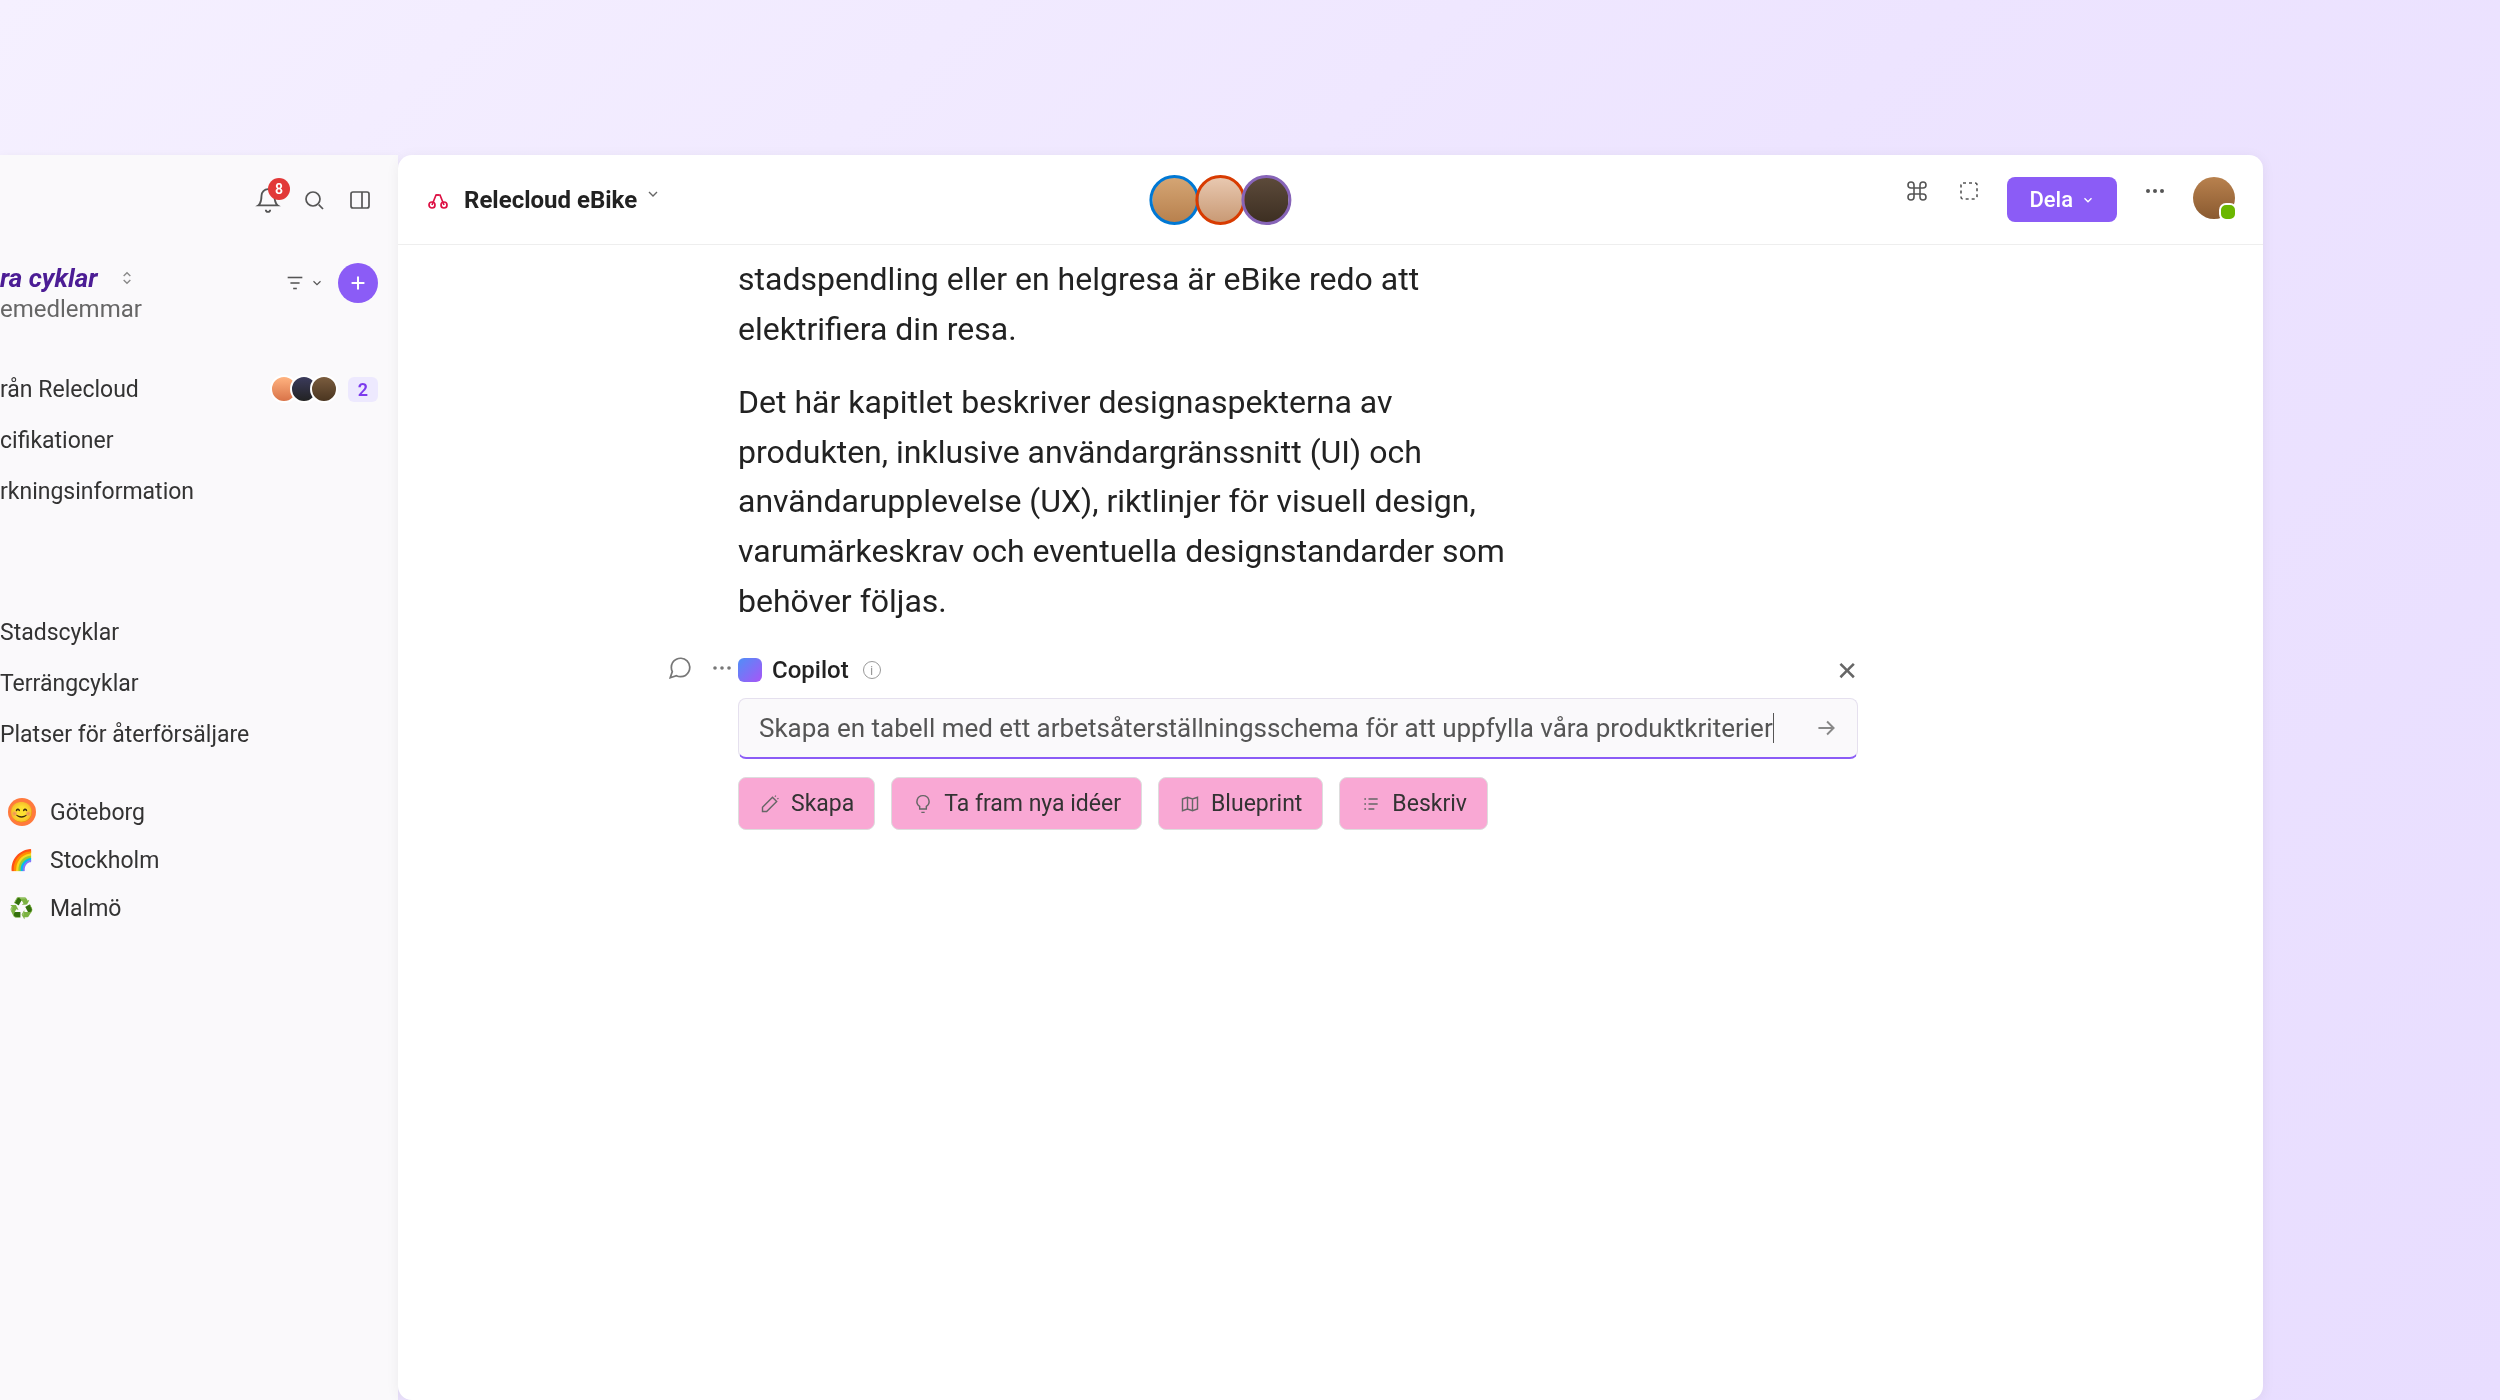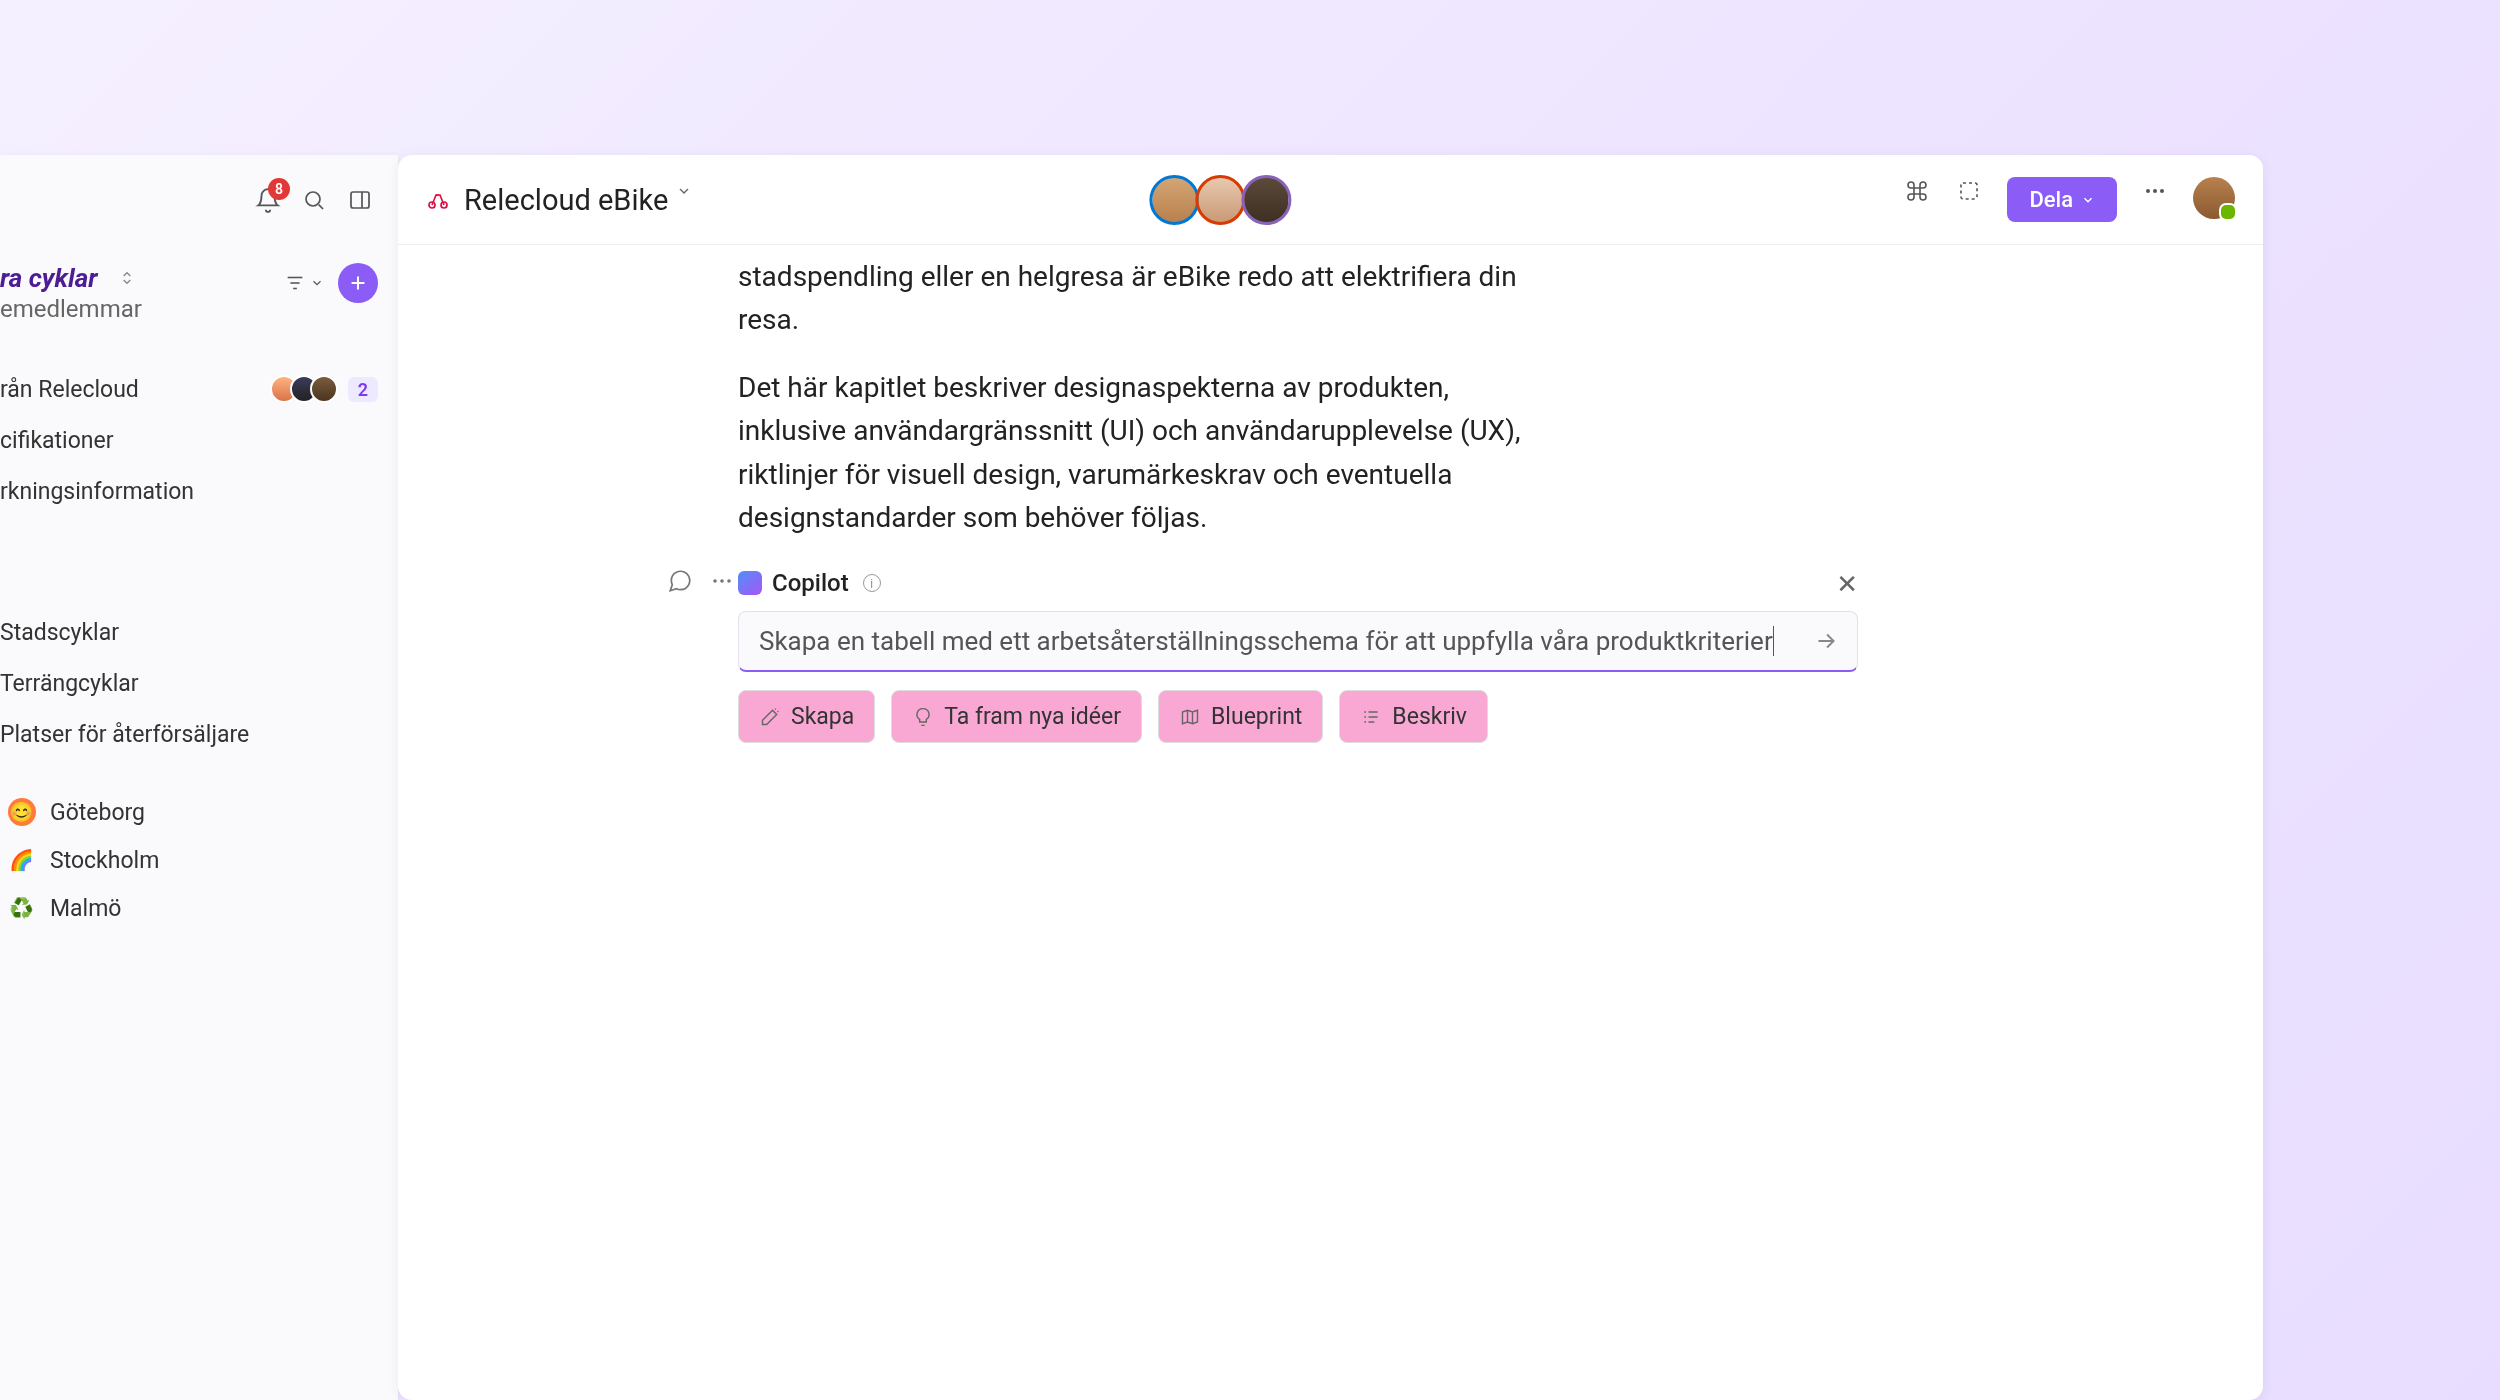--- a/index.html
+++ b/index.html
@@ -117,21 +117,21 @@
   }
   .main-toolbar {
     height: 90px;
     border-bottom: 1px solid #eee;
     display: flex; align-items: center;
     padding: 0 28px;
     justify-content: space-between;
   }
   .toolbar-left { display: flex; align-items: center; gap: 14px; }
   .doc-icon { width: 24px; height: 24px; color:#d97348;}
-  .doc-title { font-size: 29px; color: #222; font-weight: 400; display:flex; align-items:flex-start; gap:8px;}
+  .doc-title { font-size: 24px; color: #222; font-weight: 700; display:flex; align-items:flex-start; gap:8px;}
   .toolbar-center {
     display: flex; align-items: center;
     position: absolute; left: 50%; transform: translateX(-70%);
   }
   .presence-avatars { display: flex; }
   .presence-avatars .pa {
     width: 50px; height: 50px; border-radius: 25px;
     border: 3px solid;
     margin-left: -4px;
     background-size: cover; background-position: center;
@@ -152,21 +152,21 @@
     background: linear-gradient(#b8814e,#8a5a30);
     position: relative;
   }
   .user-avatar::after {
     content:""; position:absolute; bottom:-2px; right:-2px;
     width:14px; height:14px; border-radius:7px;
     background:#6bb700; border:2px solid #fff;
   }
   .main-body { padding: 10px 70px 0 70px; position: relative;}
   .body-para {
-    font-size: 28px; color: #222; line-height: 1.55;
+    font-size: 32px; color: #222; line-height: 1.55;
     margin-bottom: 24px;
     max-width: 1080px;
     padding-left: 270px;
   }
   .copilot-card {
     margin-left: 270px;
     max-width: 1120px;
     position: relative;
   }
   .copilot-header { display: flex; align-items: center; gap: 10px; padding: 6px 0 14px 0;}

